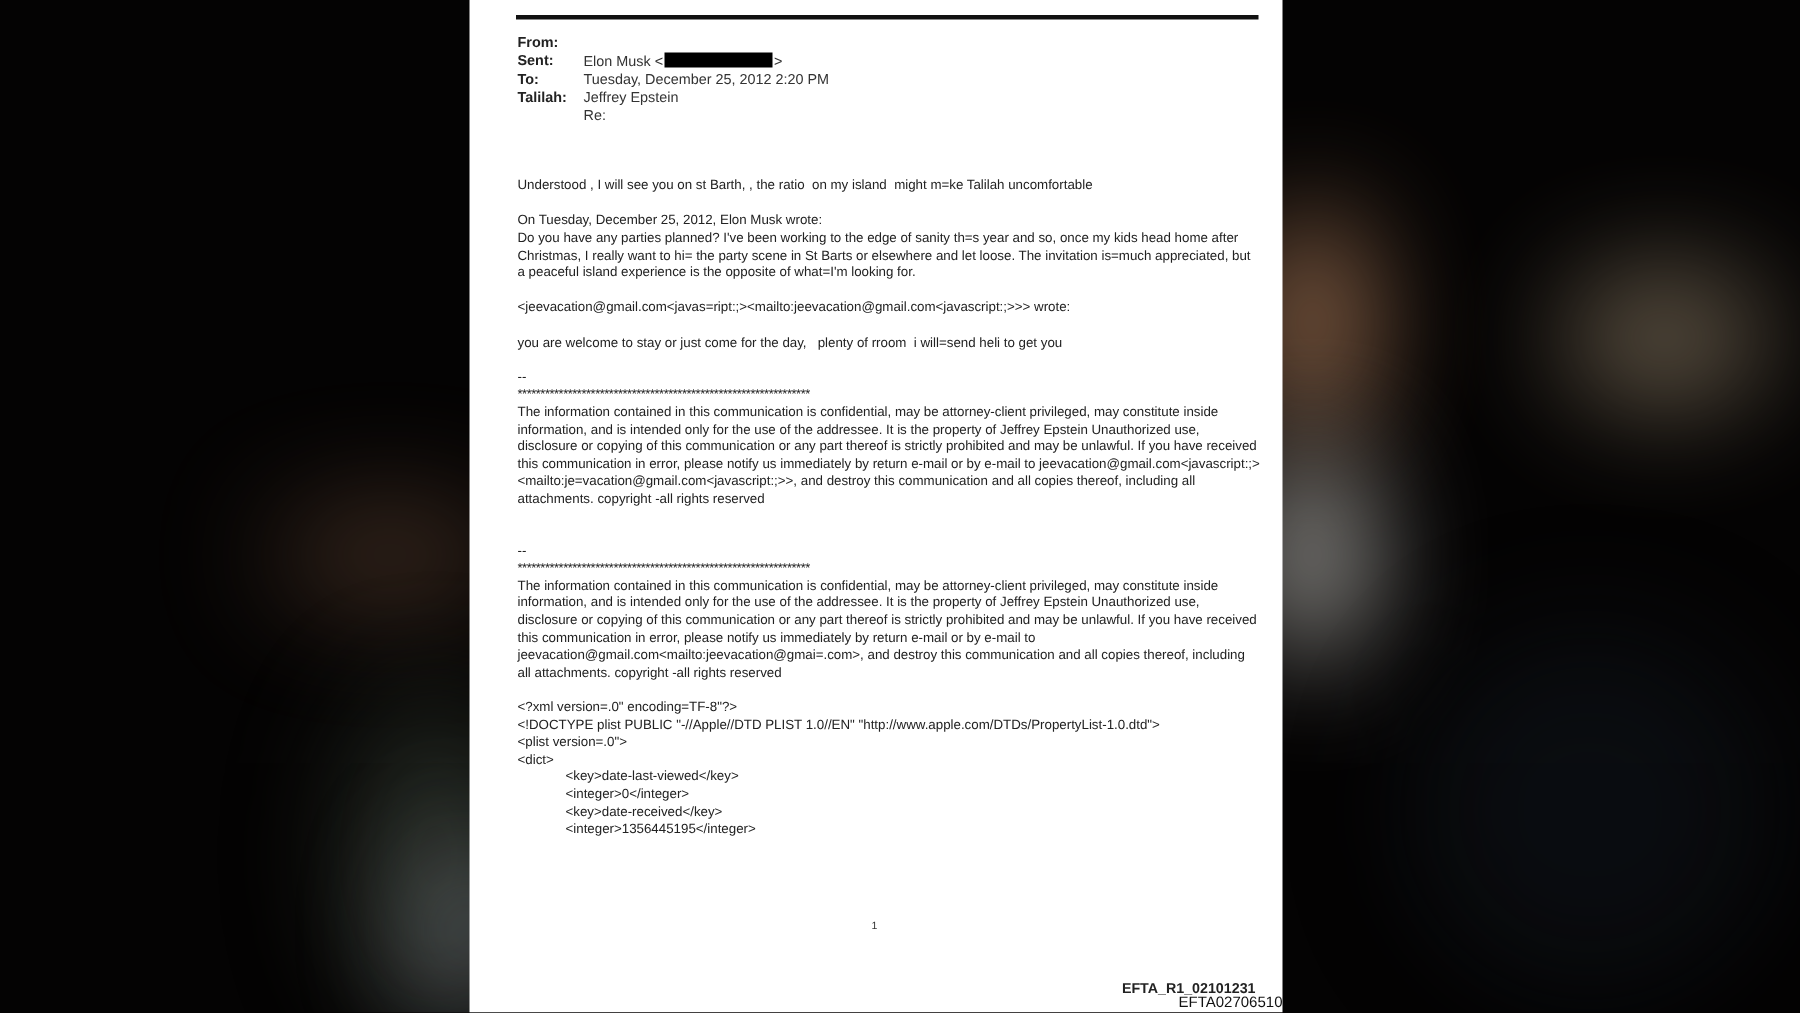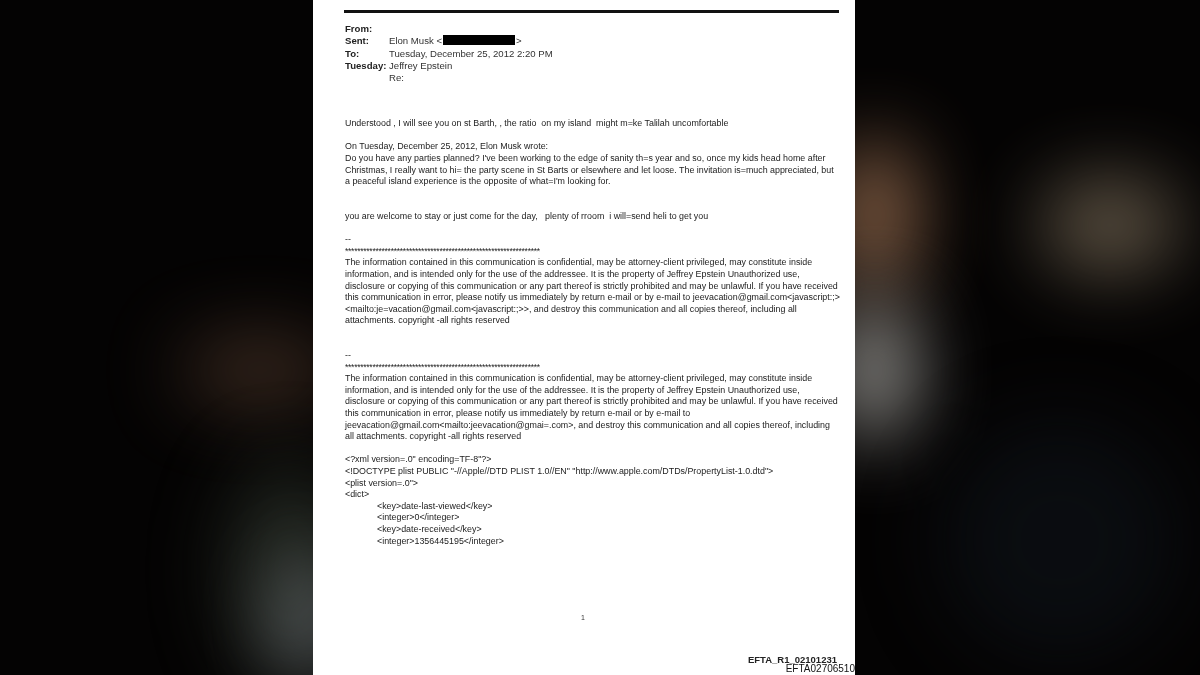--- a/index.html
+++ b/index.html
@@ -52,33 +52,34 @@
     </div>
     <div class="hdr-row">
       <span class="hdr-label">Sent:</span>
       <span class="hdr-val">Tuesday, December 25, 2012 2:20 PM</span>
     </div>
     <div class="hdr-row">
       <span class="hdr-label">To:</span>
       <span class="hdr-val">Jeffrey Epstein</span>
     </div>
     <div class="hdr-row">
-      <span class="hdr-label">Tuesday:</span>
+      <span class="hdr-label">Talilah:</span>
       <span class="hdr-val">Re:</span>
     </div>
   </div>
 
   <div class="body">
     <div class="gap-s"></div>
     <div class="gap-s"></div>
     <p class="para">Understood , I will see you on st Barth, , the ratio  on my island  might m=ke Talilah uncomfortable</p>
     <div class="gap-s"></div>
     <p class="para">On Tuesday, December 25, 2012, Elon Musk wrote:</p>
     <p class="para">Do you have any parties planned? I've been working to the edge of sanity th=s year and so, once my kids head home after Christmas, I really want to hi= the party scene in St Barts or elsewhere and let loose. The invitation is=much appreciated, but a peaceful island experience is the opposite of what=I'm looking for.</p>
     <div class="gap-s"></div>
+    <p class="para">&lt;jeevacation@gmail.com&lt;javas=ript:;&gt;&lt;mailto:jeevacation@gmail.com&lt;javascript:;&gt;&gt;&gt; wrote:</p>
     <div class="gap-s"></div>
     <p class="para">you are welcome to stay or just come for the day,   plenty of rroom  i will=send heli to get you</p>
     <div class="gap-s"></div>
     <p class="para">--</p>
     <p class="para stars">****************************************************************</p>
     <p class="para">The information contained in this communication is confidential, may be attorney-client privileged, may constitute inside information, and is intended only for the use of the addressee. It is the property of Jeffrey Epstein Unauthorized use, disclosure or copying of this communication or any part thereof is strictly prohibited and may be unlawful. If you have received this communication in error, please notify us immediately by return e-mail or by e-mail to jeevacation@gmail.com&lt;javascript:;&gt;&lt;mailto:je=vacation@gmail.com&lt;javascript:;&gt;&gt;, and destroy this communication and all copies thereof, including all attachments. copyright -all rights reserved</p>
     <div class="gap-s"></div>
     <div class="gap-s"></div>
     <p class="para">--</p>
     <p class="para stars">****************************************************************</p>

